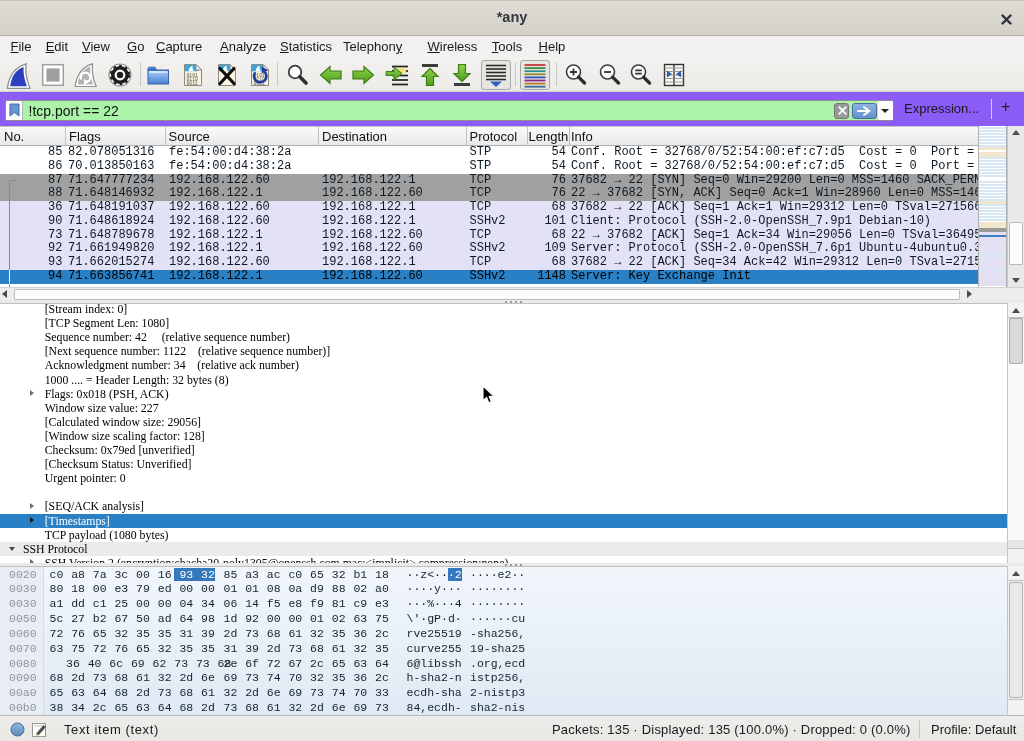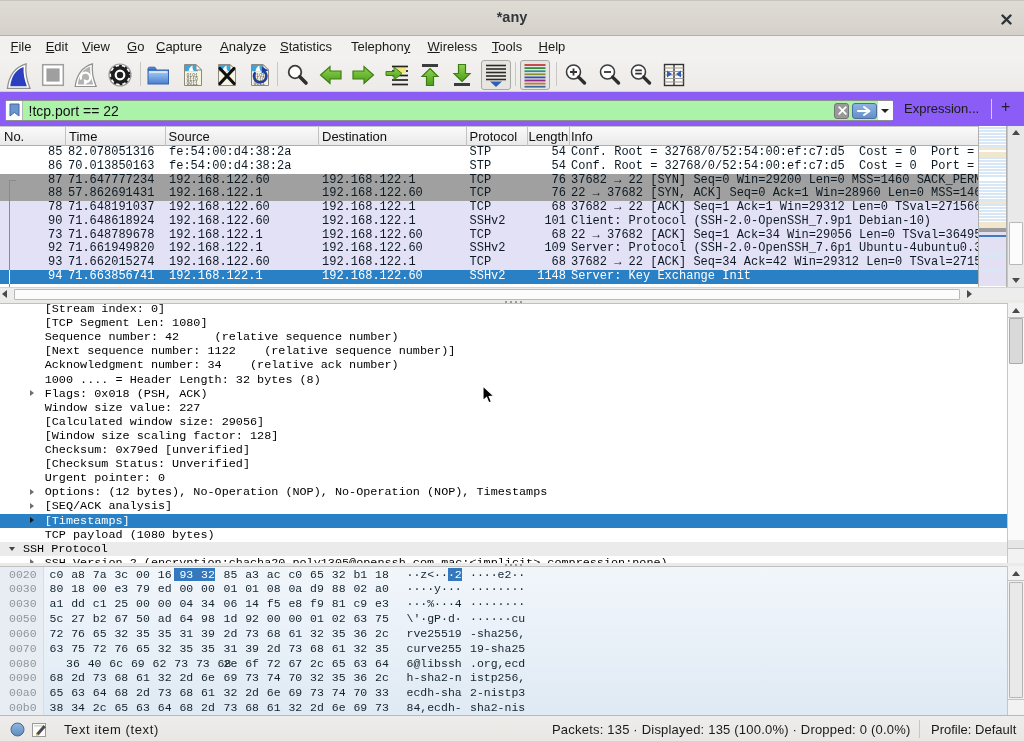--- a/index.html
+++ b/index.html
@@ -34,38 +34,38 @@
 
 #plist{left:0;top:146px;width:978px;height:141px;background:#fff;overflow:hidden;font-family:"Liberation Mono",monospace;font-size:12px;color:#0d1a24}
 .pr{position:absolute;left:0;width:978px;height:13.78px;line-height:13.78px;white-space:pre}
 .pr span{position:absolute;top:0;height:13.78px}
 .c0{left:0;width:62.5px;text-align:right}
 .c1{left:68px}.c2{left:169px}.c3{left:322px}.c4{left:469.5px}
 .c5{left:480px;width:86px;text-align:right}
 .c6{left:571px;width:407px;overflow:hidden}
 .rowg{background:#a0a0a0}
 .rowl{background:#e3e1f6}
-.rows{background:#2a80c5;color:#ffffff}
+.rows{background:#2a80c5;color:#000000}
 
 #mmap{left:978px;top:126px;width:29px;height:161px;background:#fff;border-left:1px solid #b0b0b0;border-right:1px solid #b0b0b0}
 #mmap div{position:absolute;left:0;width:27px}
 .sbtn{position:absolute;background:#f2f2f2}
 .tri{position:absolute;width:0;height:0}
 .thumb{position:absolute;background:#fcfcfc;border:1px solid #b9b9b9;border-radius:1px}
 
 #pvs{left:1007px;top:126px;width:17px;height:161px;background:#e9e9e9;border-left:1px solid #c6c6c6}
 
 #phs{left:0;top:287px;width:978px;height:13px;background:#ededed;border-top:1px solid #d4d4d4}
 #phsc{left:978px;top:287px;width:46px;height:13px;background:#ededed;border-top:1px solid #d4d4d4}
 
 .split{left:0;width:1024px;background:#eceae7}
 .dots{position:absolute;left:505px;width:16px;height:2px}
 .dots i{position:absolute;top:0;width:2px;height:2px;background:#9a9a9a}
 
-#dpane{left:0;top:303px;width:1007px;height:264px;background:#fff;overflow:hidden;font-family:Liberation Mono, monospace;font-size:11.8px;color:#000;border-top:1px solid #c0c0c0}
+#dpane{left:0;top:303px;width:1007px;height:264px;background:#fff;overflow:hidden;font-family:Liberation Serif, serif;font-size:11.8px;color:#000;border-top:1px solid #c0c0c0}
 .dr{position:absolute;left:0;width:1007px;height:14.1px;line-height:14.1px;white-space:pre}
 .dsel{background:#2a80c5;color:#fff}
 .dgray{background:#ebebeb}
 .tric{position:absolute;width:0;height:0;border-top:3.5px solid transparent;border-bottom:3.5px solid transparent;border-left:4.5px solid #6e6e6e}
 .trie{position:absolute;width:0;height:0;border-left:3.5px solid transparent;border-right:3.5px solid transparent;border-top:4.5px solid #444}
 
 #dvs{left:1007px;top:303px;width:17px;height:260px;background:#fafafa;border-left:1px solid #c6c6c6}
 
 #hpane{left:0;top:566px;width:1007px;height:149px;background:linear-gradient(#f1f6fb,#e0eaf4);overflow:hidden;font-family:"Liberation Mono",monospace;font-size:11.5px;color:#13232e;border-top:1px solid #c0c0c0}
 #hoffbg{position:absolute;left:0;top:0;width:44px;height:149px;background:#e7edf3;border-right:1px solid #d7dde3}
@@ -88,21 +88,21 @@
     </svg>
 </div>
 <div class="abs" id="menu">
     <span style="left:10.5px"><u>F</u>ile</span>
     <span style="left:45.7px"><u>E</u>dit</span>
     <span style="left:82.0px"><u>V</u>iew</span>
     <span style="left:127.0px"><u>G</u>o</span>
     <span style="left:156.0px"><u>C</u>apture</span>
     <span style="left:220.0px"><u>A</u>nalyze</span>
     <span style="left:280.0px"><u>S</u>tatistics</span>
-    <span style="left:351.0px">Telephon<u>y</u></span>
+    <span style="left:343px">Telephon<u>y</u></span>
     <span style="left:427.5px"><u>W</u>ireless</span>
     <span style="left:491.8px"><u>T</u>ools</span>
     <span style="left:538.6px"><u>H</u>elp</span>
   </div>
 <div class="abs" id="tbar">
     <svg class="abs" style="left:4px;top:7px" width="28" height="28" viewBox="0 0 26 26">
       <path d="M3.2 24.5 C4.5 13 9 5.2 20.5 1.8 C19.6 9.5 20.8 16.5 24.2 24.5 Z" fill="#ffffff" stroke="#8f8f8f" stroke-width="1.2"></path>
       <path d="M5.8 22.6 C7 13.5 10.2 7.5 18.2 4.6 C17.8 10.5 18.9 16.2 21.2 22.6 Z" fill="#2b3fc0"></path>
     </svg>
     <svg class="abs" style="left:40px;top:7px" width="26" height="26" viewBox="0 0 26 26">
@@ -283,39 +283,39 @@
     <div id="fdd">
         <i></i>
       </div>
   </div>
   <span class="abs" id="fexpr">Expression...</span>
   <i class="abs" id="fsep"></i>
   <span class="abs" id="fplus">+</span>
 </div>
 <div class="abs" id="phdr">
     <span style="left:4.0px">No.</span>
-    <span style="left:69.0px">Time</span>
+    <span style="left:69.0px">Flags</span>
     <span style="left:168.5px">Source</span>
     <span style="left:322.0px">Destination</span>
     <span style="left:469.5px">Protocol</span>
     <span style="left:528.5px">Length</span>
     <span style="left:571.0px">Info</span>
     <i style="left:65.0px"></i>
     <i style="left:164.5px"></i>
     <i style="left:318.0px"></i>
     <i style="left:465.5px"></i>
     <i style="left:526.5px"></i>
     <i style="left:568.5px"></i>
   </div>
 <div class="abs" id="plist">
     <div class="pr " style="top:0.00px"><span class="c0">85</span><span class="c1">82.078051316</span><span class="c2">fe:54:00:d4:38:2a</span><span class="c3"></span><span class="c4">STP</span><span class="c5">54</span><span class="c6">Conf. Root = 32768/0/52:54:00:ef:c7:d5  Cost = 0  Port = 0x8005</span></div>
     <div class="pr " style="top:13.78px"><span class="c0">86</span><span class="c1">70.013850163</span><span class="c2">fe:54:00:d4:38:2a</span><span class="c3"></span><span class="c4">STP</span><span class="c5">54</span><span class="c6">Conf. Root = 32768/0/52:54:00:ef:c7:d5  Cost = 0  Port = 0x8005</span></div>
     <div class="pr rowg" style="top:27.56px"><span class="c0">87</span><span class="c1">71.647777234</span><span class="c2">192.168.122.60</span><span class="c3">192.168.122.1</span><span class="c4">TCP</span><span class="c5">76</span><span class="c6">37682 → 22 [SYN] Seq=0 Win=29200 Len=0 MSS=1460 SACK_PERM=1 TSv</span></div>
-    <div class="pr rowg" style="top:41.34px"><span class="c0">88</span><span class="c1">57.862691431</span><span class="c2">192.168.122.1</span><span class="c3">192.168.122.60</span><span class="c4">TCP</span><span class="c5">76</span><span class="c6">22 → 37682 [SYN, ACK] Seq=0 Ack=1 Win=28960 Len=0 MSS=1460 SACK</span></div>
-    <div class="pr rowl" style="top:55.12px"><span class="c0">78</span><span class="c1">71.648191037</span><span class="c2">192.168.122.60</span><span class="c3">192.168.122.1</span><span class="c4">TCP</span><span class="c5">68</span><span class="c6">37682 → 22 [ACK] Seq=1 Ack=1 Win=29312 Len=0 TSval=2715660 TSec</span></div>
+    <div class="pr rowg" style="top:41.34px"><span class="c0">88</span><span class="c1">71.648146932</span><span class="c2">192.168.122.1</span><span class="c3">192.168.122.60</span><span class="c4">TCP</span><span class="c5">76</span><span class="c6">22 → 37682 [SYN, ACK] Seq=0 Ack=1 Win=28960 Len=0 MSS=1460 SACK</span></div>
+    <div class="pr rowl" style="top:55.12px"><span class="c0">36</span><span class="c1">71.648191037</span><span class="c2">192.168.122.60</span><span class="c3">192.168.122.1</span><span class="c4">TCP</span><span class="c5">68</span><span class="c6">37682 → 22 [ACK] Seq=1 Ack=1 Win=29312 Len=0 TSval=2715660 TSec</span></div>
     <div class="pr rowl" style="top:68.90px"><span class="c0">90</span><span class="c1">71.648618924</span><span class="c2">192.168.122.60</span><span class="c3">192.168.122.1</span><span class="c4">SSHv2</span><span class="c5">101</span><span class="c6">Client: Protocol (SSH-2.0-OpenSSH_7.9p1 Debian-10)</span></div>
     <div class="pr rowl" style="top:82.68px"><span class="c0">73</span><span class="c1">71.648789678</span><span class="c2">192.168.122.1</span><span class="c3">192.168.122.60</span><span class="c4">TCP</span><span class="c5">68</span><span class="c6">22 → 37682 [ACK] Seq=1 Ack=34 Win=29056 Len=0 TSval=36495265 TS</span></div>
     <div class="pr rowl" style="top:96.46px"><span class="c0">92</span><span class="c1">71.661949820</span><span class="c2">192.168.122.1</span><span class="c3">192.168.122.60</span><span class="c4">SSHv2</span><span class="c5">109</span><span class="c6">Server: Protocol (SSH-2.0-OpenSSH_7.6p1 Ubuntu-4ubuntu0.3)</span></div>
     <div class="pr rowl" style="top:110.24px"><span class="c0">93</span><span class="c1">71.662015274</span><span class="c2">192.168.122.60</span><span class="c3">192.168.122.1</span><span class="c4">TCP</span><span class="c5">68</span><span class="c6">37682 → 22 [ACK] Seq=34 Ack=42 Win=29312 Len=0 TSval=2715674 TS</span></div>
     <div class="pr rows" style="top:124.02px"><span class="c0">94</span><span class="c1">71.663856741</span><span class="c2">192.168.122.1</span><span class="c3">192.168.122.60</span><span class="c4">SSHv2</span><span class="c5">1148</span><span class="c6">Server: Key Exchange Init</span></div>
 <div style="position:absolute;left:8.5px;top:33.5px;width:1px;height:107.5px;background:#8a8a8a"></div>
     <div style="position:absolute;left:8.5px;top:33.5px;width:7px;height:1px;background:#8a8a8a"></div>
     <div style="position:absolute;left:8.5px;top:124px;width:1px;height:14px;background:#fff"></div>
 </div>
 <div class="abs" id="mmap">
@@ -383,21 +383,20 @@
     <div class="dr " style="top:40.30px"><span style="position:absolute;left:44.7px">[Next sequence number: 1122    (relative sequence number)]</span></div>
     <div class="dr " style="top:54.40px"><span style="position:absolute;left:44.7px">Acknowledgment number: 34    (relative ack number)</span></div>
     <div class="dr " style="top:68.50px"><span style="position:absolute;left:44.7px">1000 .... = Header Length: 32 bytes (8)</span></div>
     <div class="dr " style="top:82.60px"><i class="tric" style="left:29.5px;top:3.5px;border-left-color:#6e6e6e"></i><span style="position:absolute;left:44.7px">Flags: 0x018 (PSH, ACK)</span></div>
     <div class="dr " style="top:96.70px"><span style="position:absolute;left:44.7px">Window size value: 227</span></div>
     <div class="dr " style="top:110.80px"><span style="position:absolute;left:44.7px">[Calculated window size: 29056]</span></div>
     <div class="dr " style="top:124.90px"><span style="position:absolute;left:44.7px">[Window size scaling factor: 128]</span></div>
     <div class="dr " style="top:139.00px"><span style="position:absolute;left:44.7px">Checksum: 0x79ed [unverified]</span></div>
     <div class="dr " style="top:153.10px"><span style="position:absolute;left:44.7px">[Checksum Status: Unverified]</span></div>
     <div class="dr " style="top:167.20px"><span style="position:absolute;left:44.7px">Urgent pointer: 0</span></div>
-    <div class="dr " style="top:181.30px"><i class="tric" style="left:29.5px;top:3.5px;border-left-color:#6e6e6e"></i><span style="position:absolute;left:44.7px">Options: (12 bytes), No-Operation (NOP), No-Operation (NOP), Timestamps</span></div>
     <div class="dr " style="top:195.40px"><i class="tric" style="left:29.5px;top:3.5px;border-left-color:#6e6e6e"></i><span style="position:absolute;left:44.7px">[SEQ/ACK analysis]</span></div>
     <div class="dr dsel" style="top:209.50px"><i class="tric" style="left:29.5px;top:3.5px;border-left-color:#16191c"></i><span style="position:absolute;left:44.7px">[Timestamps]</span></div>
     <div class="dr " style="top:223.60px"><span style="position:absolute;left:44.7px">TCP payload (1080 bytes)</span></div>
     <div class="dr dgray" style="top:237.70px"><i class="trie" style="left:8.5px;top:5px"></i><span style="position:absolute;left:22.9px">SSH Protocol</span></div>
     <div class="dr " style="top:251.80px"><i class="tric" style="left:29.5px;top:3.5px;border-left-color:#6e6e6e"></i><span style="position:absolute;left:44.7px">SSH Version 2 (encryption:chacha20-poly1305@openssh.com mac:&lt;implicit&gt; compression:none)</span></div>
   </div>
 <div class="abs" id="dvs">
   <div class="sbtn" style="left:0;top:0;width:16px;height:15px;border-bottom:1px solid #c2c2c2">
       <i class="tri" style="left:3.5px;top:4.5px;border-left:4.5px solid transparent;border-right:4.5px solid transparent;border-bottom:5.0px solid #4a4a4a"></i>
     </div>

